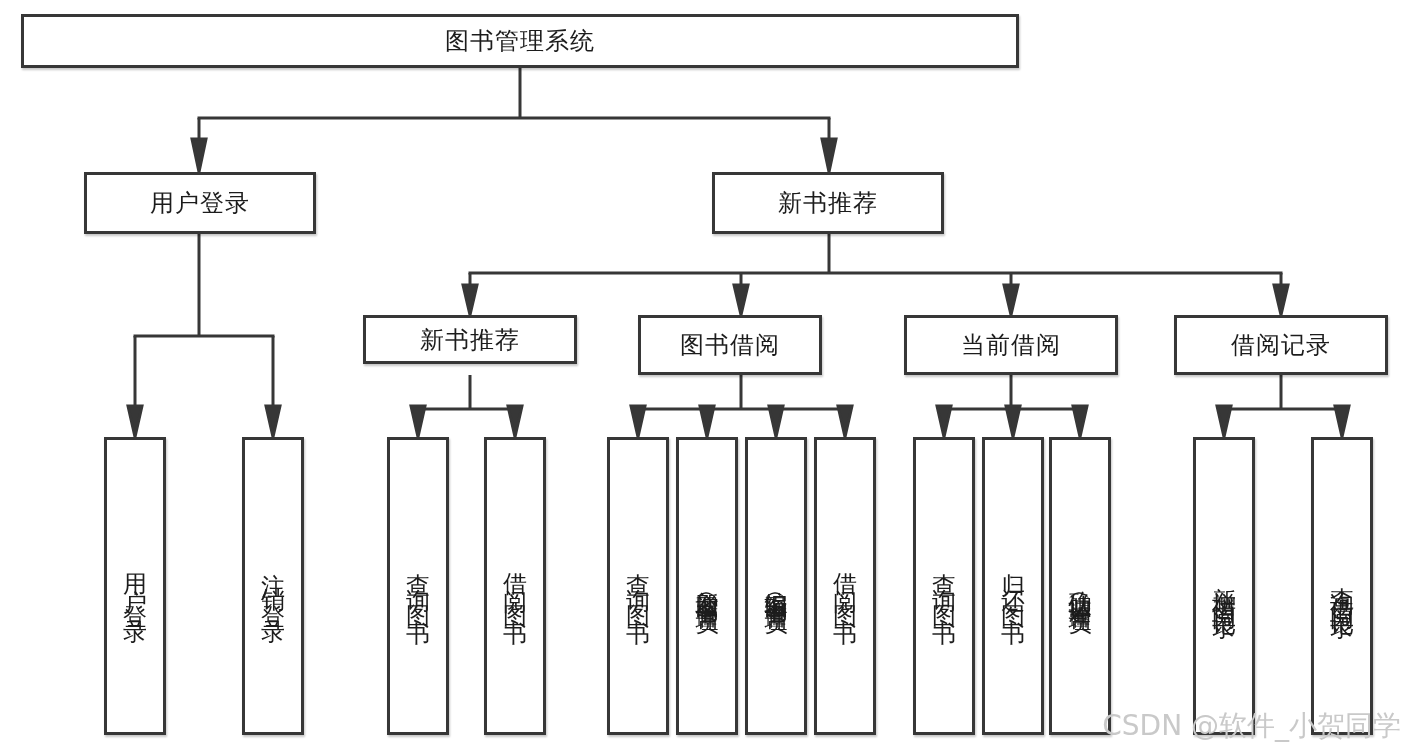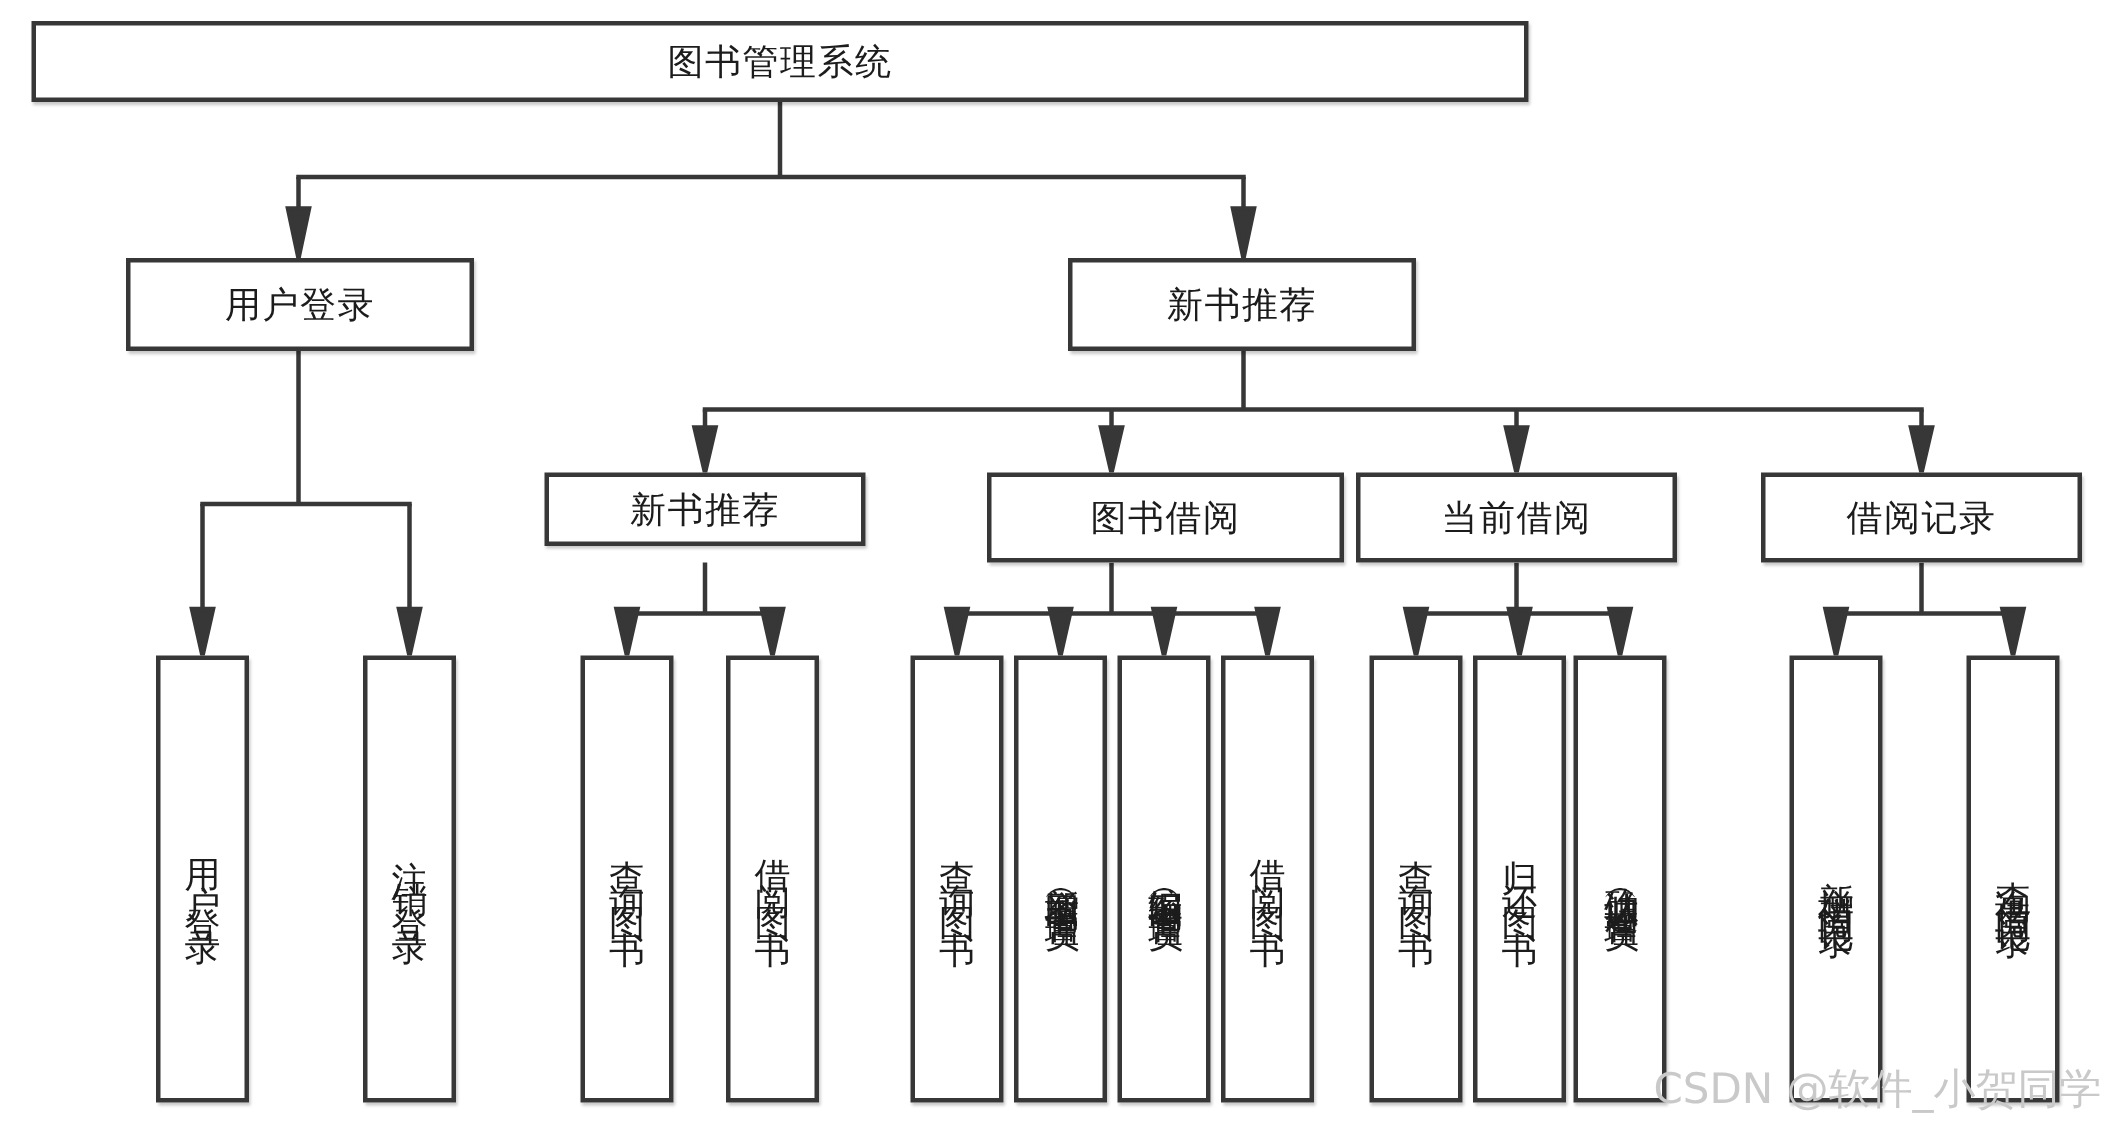--- a/index.html
+++ b/index.html
@@ -152,21 +152,21 @@
   <div class="box" style="left:84px; top:172px; width:232px; height:62px;">
     <span class="lbl">用户登录</span>
   </div>
   <div class="box" style="left:712px; top:172px; width:232px; height:62px;">
     <span class="lbl">新书推荐</span>
   </div>
 
   <div class="box" style="left:363px; top:315px; width:214px; height:49px;">
     <span class="lbl">新书推荐</span>
   </div>
-  <div class="box" style="left:658px; top:315px; width:238px; height:60px;">
+  <div class="box" style="left:638px; top:315px; width:184px; height:60px;">
     <span class="lbl">图书借阅</span>
   </div>
   <div class="box" style="left:1174px; top:315px; width:214px; height:60px;">
     <span class="lbl">借阅记录</span>
   </div>
   <div class="box" style="left:904px; top:315px; width:214px; height:60px;">
     <span class="lbl">当前借阅</span>
   </div>
 
   <div class="box leaf" style="left:104px;">

